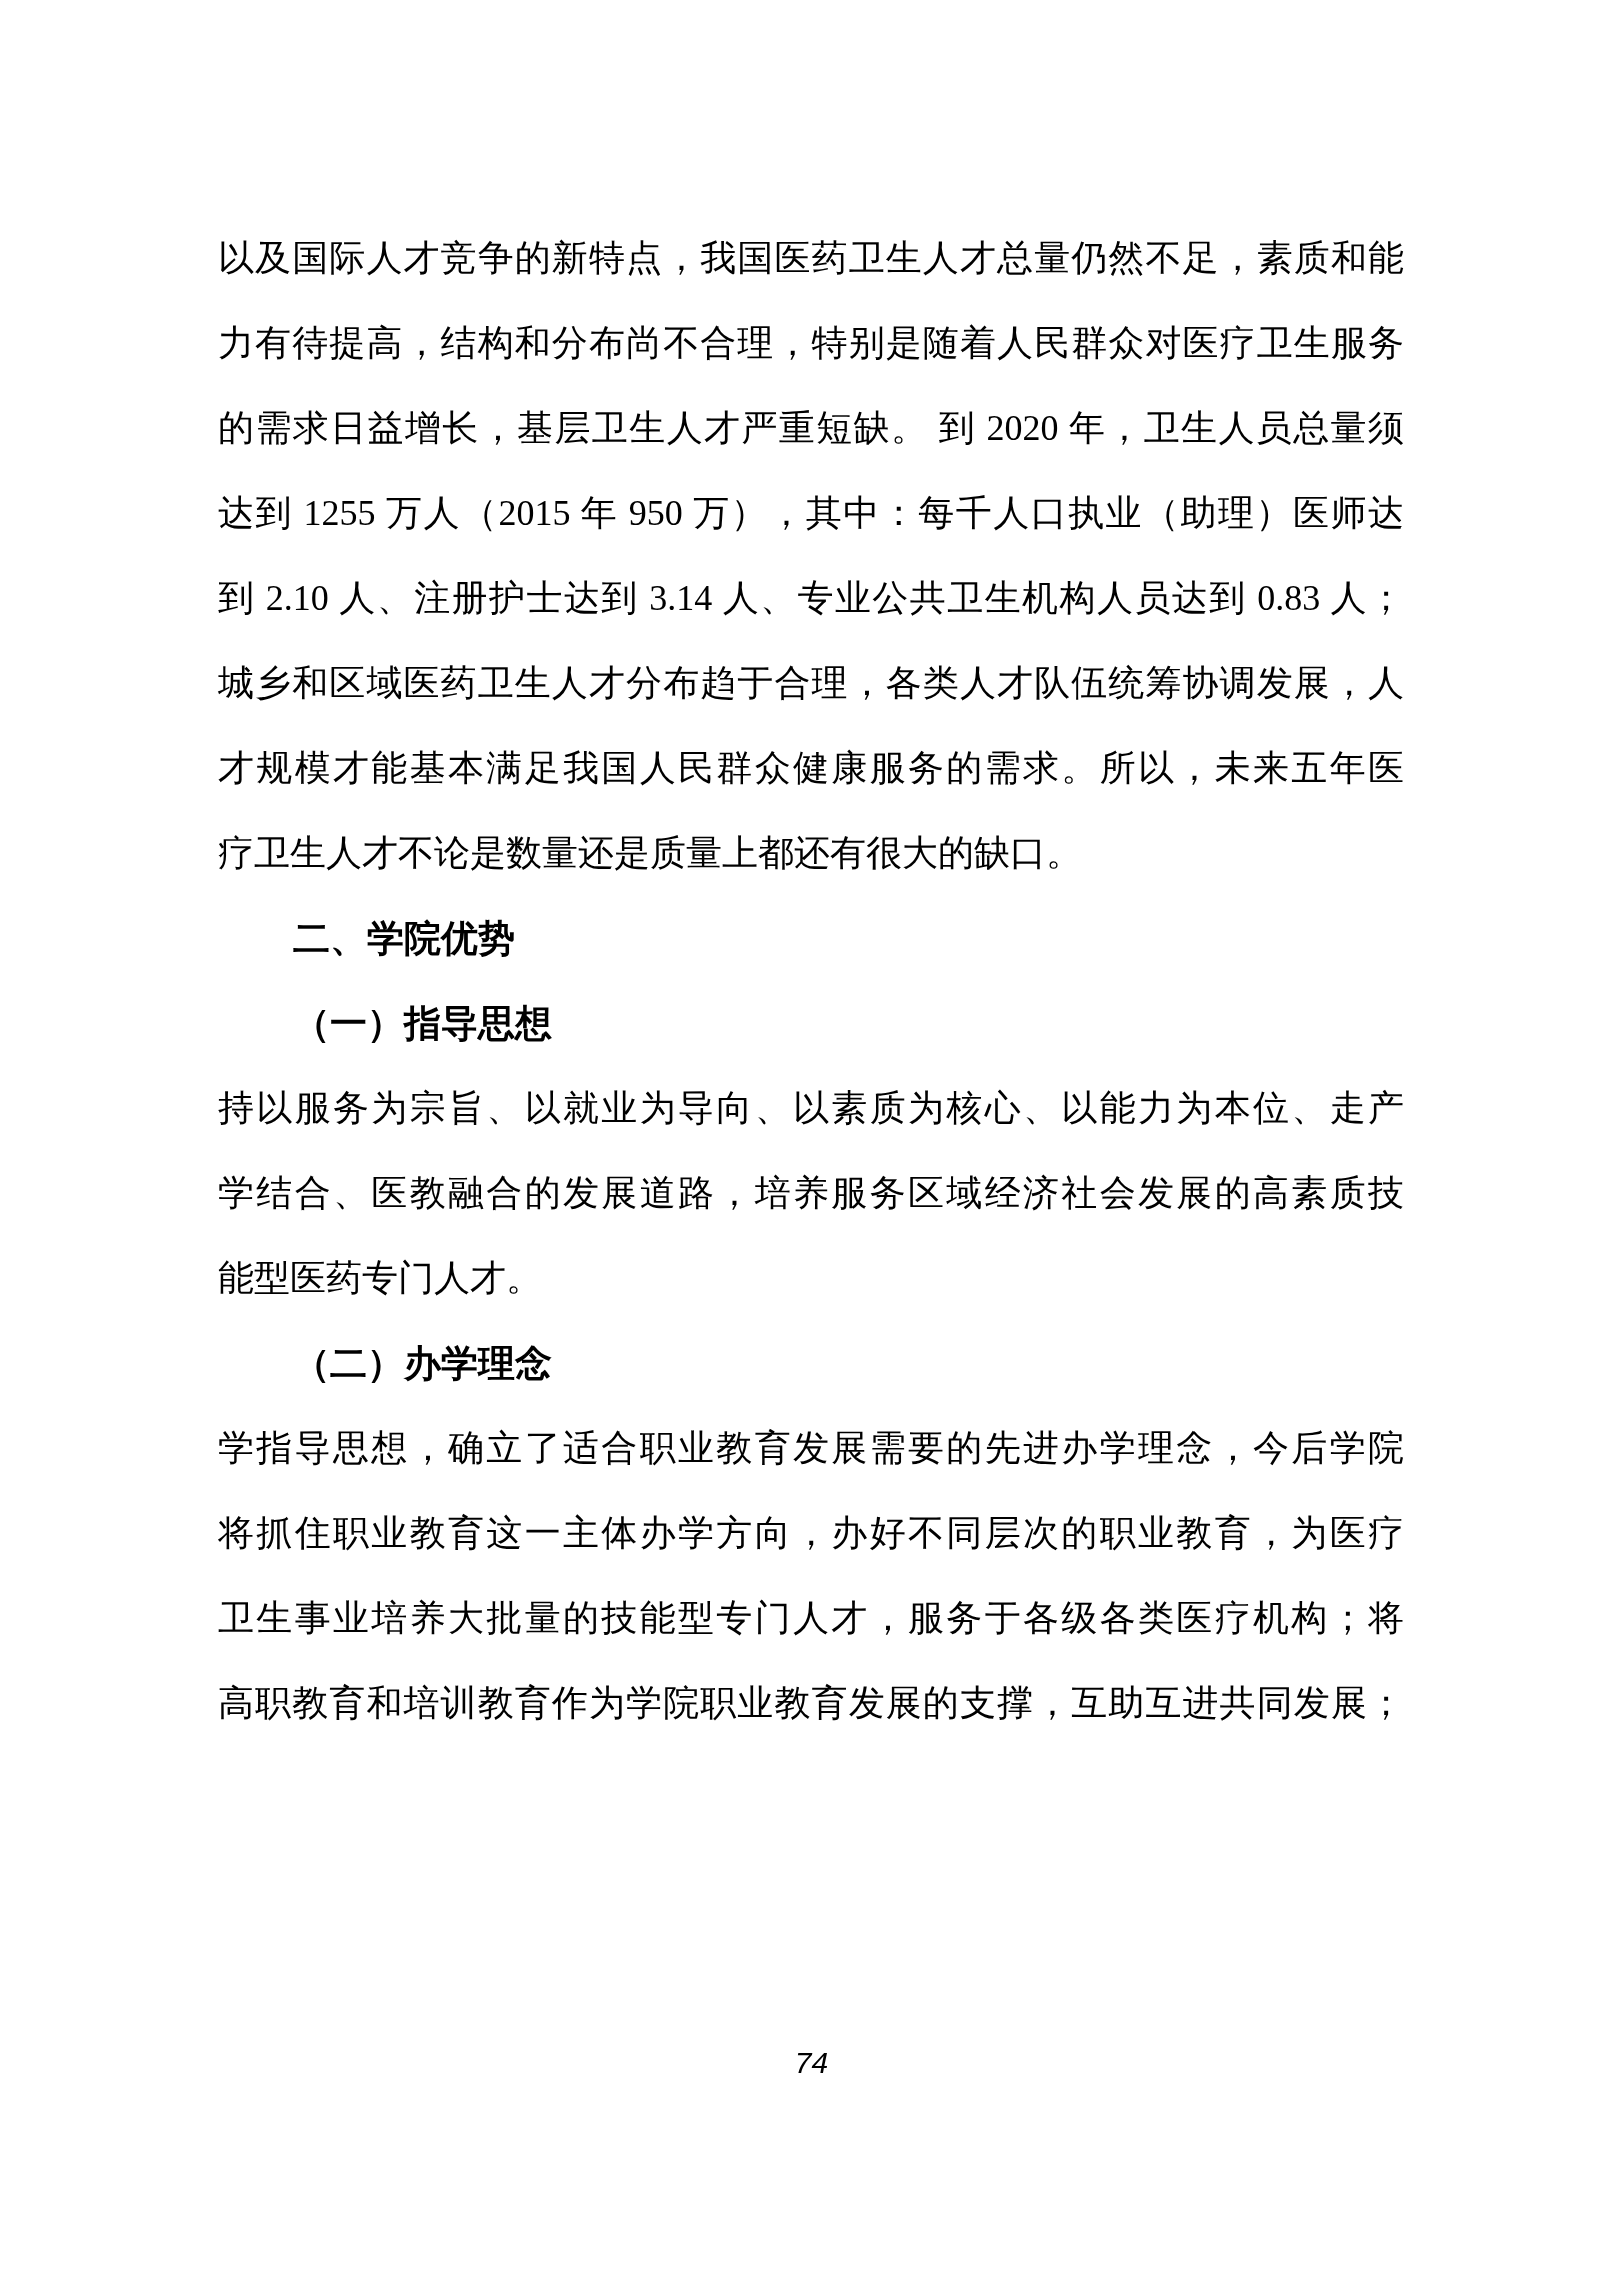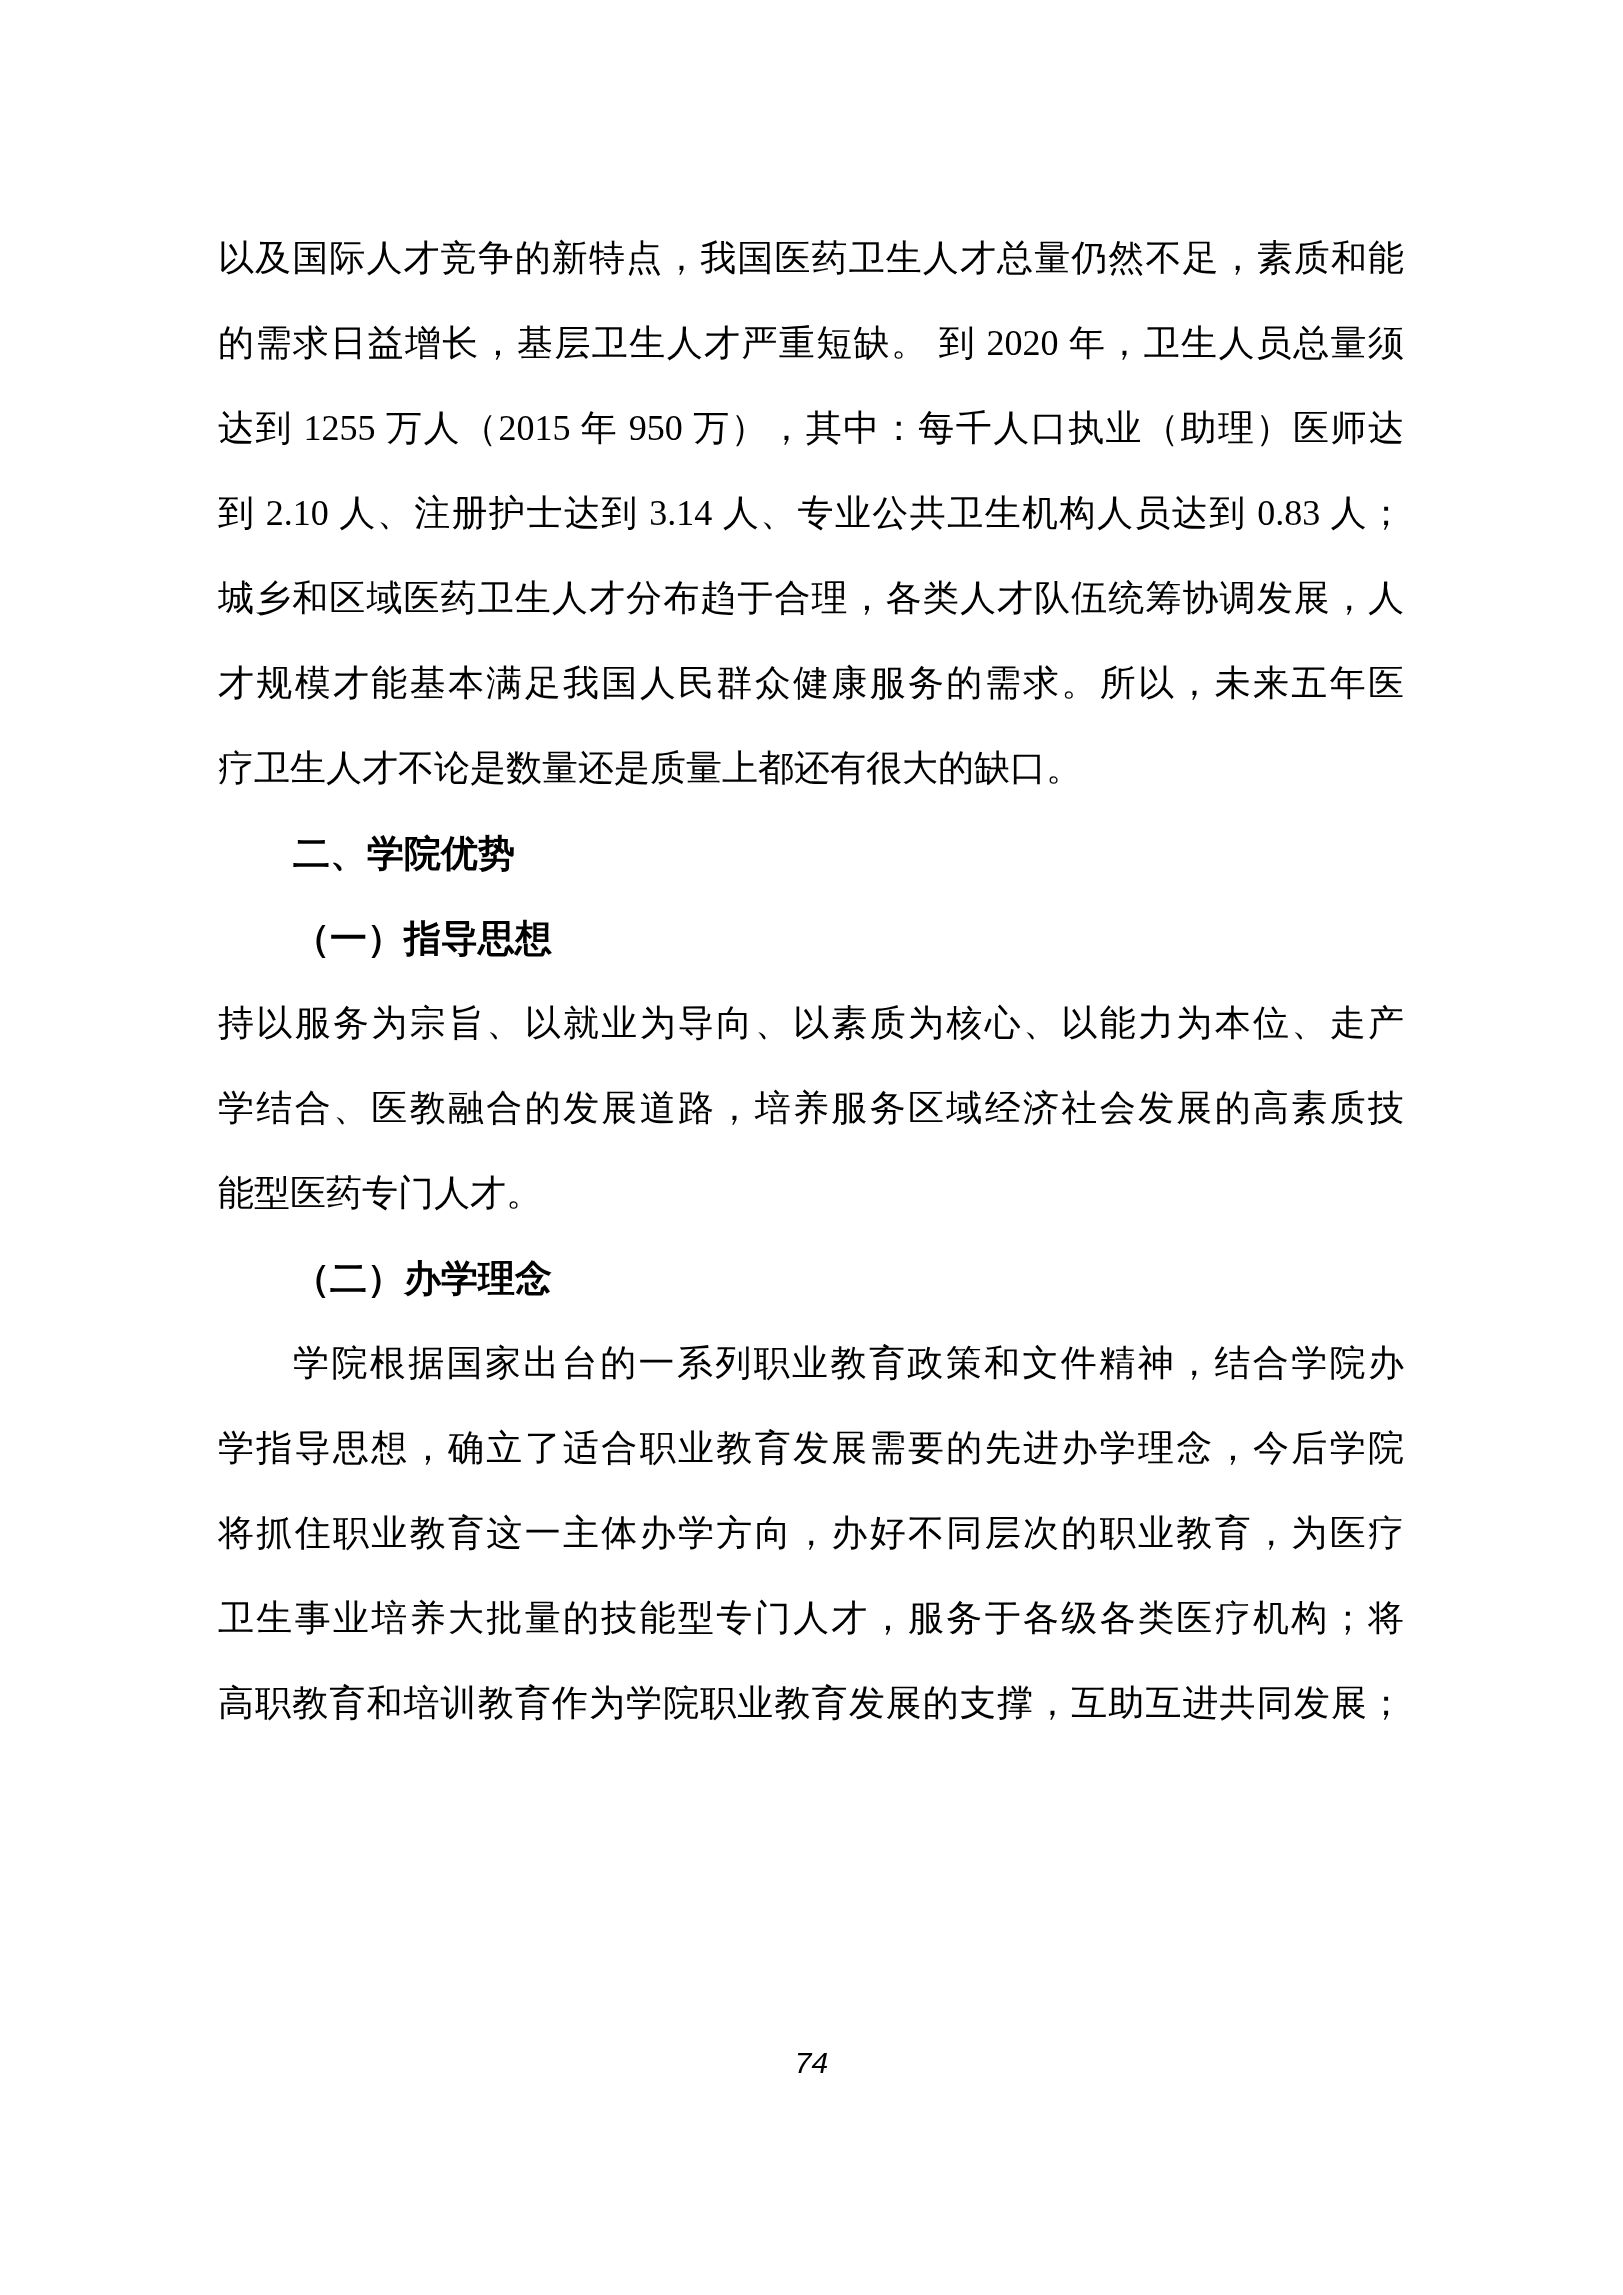--- a/index.html
+++ b/index.html
@@ -58,37 +58,37 @@
     font-style: italic;
   }
 </style>
 </head>
 <body>
 
 <div class="page">
   <div class="content">
 
     <div class="line">以及国际人才竞争的新特点，我国医药卫生人才总量仍然不足，素质和能</div>
+    <div class="line">力有待提高，结构和分布尚不合理，特别是随着人民群众对医疗卫生服务</div>
     <div class="line">的需求日益增长，基层卫生人才严重短缺。 到 2020 年，卫生人员总量须</div>
     <div class="line">达到 1255 万人（2015 年 950 万），其中：每千人口执业（助理）医师达</div>
     <div class="line">到 2.10 人、注册护士达到 3.14 人、专业公共卫生机构人员达到 0.83 人；</div>
     <div class="line">城乡和区域医药卫生人才分布趋于合理，各类人才队伍统筹协调发展，人</div>
     <div class="line">才规模才能基本满足我国人民群众健康服务的需求。所以，未来五年医</div>
     <div class="line short">疗卫生人才不论是数量还是质量上都还有很大的缺口。</div>
 
     <div class="line heading">二、学院优势</div>
     <div class="line heading">（一）指导思想</div>
 
     <div class="line">持以服务为宗旨、以就业为导向、以素质为核心、以能力为本位、走产</div>
     <div class="line">学结合、医教融合的发展道路，培养服务区域经济社会发展的高素质技</div>
     <div class="line short">能型医药专门人才。</div>
 
     <div class="line heading">（二）办学理念</div>
 
-    <div class="line indent">学院根据国家出台的一系列职业教育政策和文件精神，结合学院办</div>
     <div class="line">学指导思想，确立了适合职业教育发展需要的先进办学理念，今后学院</div>
     <div class="line">将抓住职业教育这一主体办学方向，办好不同层次的职业教育，为医疗</div>
     <div class="line">卫生事业培养大批量的技能型专门人才，服务于各级各类医疗机构；将</div>
     <div class="line">高职教育和培训教育作为学院职业教育发展的支撑，互助互进共同发展；</div>
 
   </div>
 
   <div class="page-number">74</div>
 </div>
 

